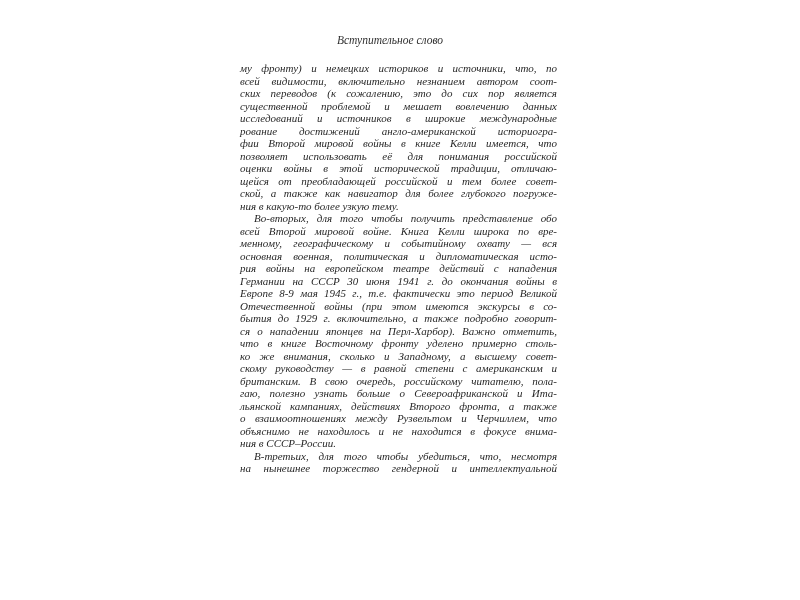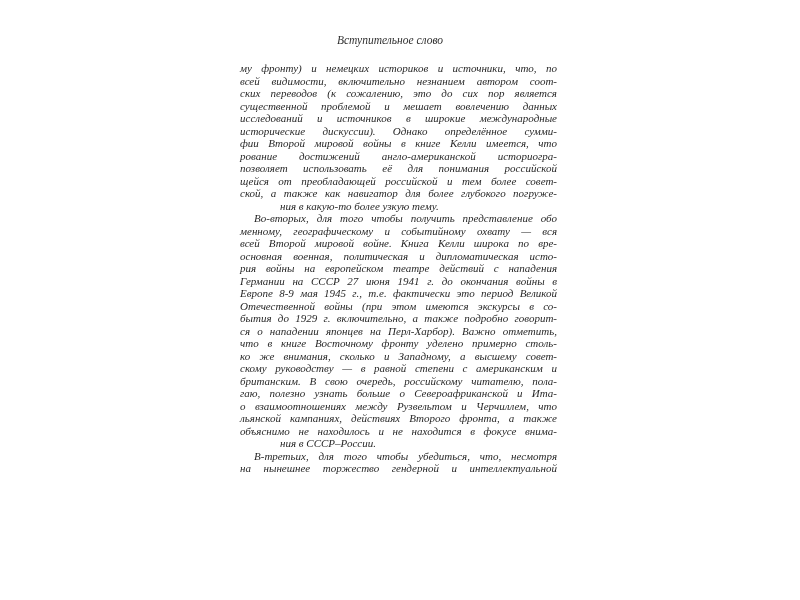--- a/index.html
+++ b/index.html
@@ -36,21 +36,20 @@
     line-height: 12.5px;
   }
   .text-line {
     text-align: justify;
     text-align-last: justify;
     white-space: normal;
     font-style: italic;
   }
   .text-line.last {
     text-align-last: left;
-    margin-left: 40px;
   }
   .text-line.indent {
     padding-left: 14px;
   }
   .folio {
     position: absolute;
     left: 240px;
     top: 533px;
     width: 300px;
     text-align: center;
@@ -63,44 +62,44 @@
 
 <div class="page">
   <div class="running-head">Вступительное слово</div>
 
   <div class="text-block">
       <div class="text-line">му фронту) и немецких историков и источники, что, по</div>
       <div class="text-line">всей видимости, включительно незнанием автором соот-</div>
       <div class="text-line">ских переводов (к сожалению, это до сих пор является</div>
       <div class="text-line">существенной проблемой и мешает вовлечению данных</div>
       <div class="text-line">исследований и источников в широкие международные</div>
-      <div class="text-line">исторические дискуссии). Однако определённое сумми-</div>
+      <div class="text-line">рование достижений англо-американской историогра-</div>
       <div class="text-line">фии Второй мировой войны в книге Келли имеется, что</div>
-      <div class="text-line">рование достижений англо-американской историогра-</div>
       <div class="text-line">позволяет использовать её для понимания российской</div>
+      <div class="text-line">оценки войны в этой исторической традиции, отличаю-</div>
       <div class="text-line">щейся от преобладающей российской и тем более совет-</div>
       <div class="text-line">ской, а также как навигатор для более глубокого погруже-</div>
       <div class="text-line last">ния в какую-то более узкую тему.</div>
       <div class="text-line indent">Во-вторых, для того чтобы получить представление обо</div>
+      <div class="text-line">всей Второй мировой войне. Книга Келли широка по вре-</div>
       <div class="text-line">менному, географическому и событийному охвату — вся</div>
-      <div class="text-line">всей Второй мировой войне. Книга Келли широка по вре-</div>
       <div class="text-line">основная военная, политическая и дипломатическая исто-</div>
       <div class="text-line">рия войны на европейском театре действий с нападения</div>
-      <div class="text-line">Германии на СССР 27 июня 1941 г. до окончания войны в</div>
+      <div class="text-line">Германии на СССР 30 июня 1941 г. до окончания войны в</div>
       <div class="text-line">Европе 8-9 мая 1945 г., т.е. фактически это период Великой</div>
       <div class="text-line">Отечественной войны (при этом имеются экскурсы в со-</div>
       <div class="text-line">бытия до 1929 г. включительно, а также подробно говорит-</div>
       <div class="text-line">ся о нападении японцев на Перл-Харбор). Важно отметить,</div>
       <div class="text-line">что в книге Восточному фронту уделено примерно столь-</div>
       <div class="text-line">ко же внимания, сколько и Западному, а высшему совет-</div>
       <div class="text-line">скому руководству — в равной степени с американским и</div>
       <div class="text-line">британским. В свою очередь, российскому читателю, пола-</div>
       <div class="text-line">гаю, полезно узнать больше о Североафриканской и Ита-</div>
+      <div class="text-line">льянской кампаниях, действиях Второго фронта, а также</div>
       <div class="text-line">о взаимоотношениях между Рузвельтом и Черчиллем, что</div>
-      <div class="text-line">льянской кампаниях, действиях Второго фронта, а также</div>
       <div class="text-line">объяснимо не находилось и не находится в фокусе внима-</div>
       <div class="text-line last">ния в СССР–России.</div>
       <div class="text-line indent">В-третьих, для того чтобы убедиться, что, несмотря</div>
       <div class="text-line">на нынешнее торжество гендерной и интеллектуальной</div>
       <div class="text-line last">модернистскому кризису нарратива, на Западе вполне</div>
     </div>
 
   <div class="folio">9</div>
 </div>
 

